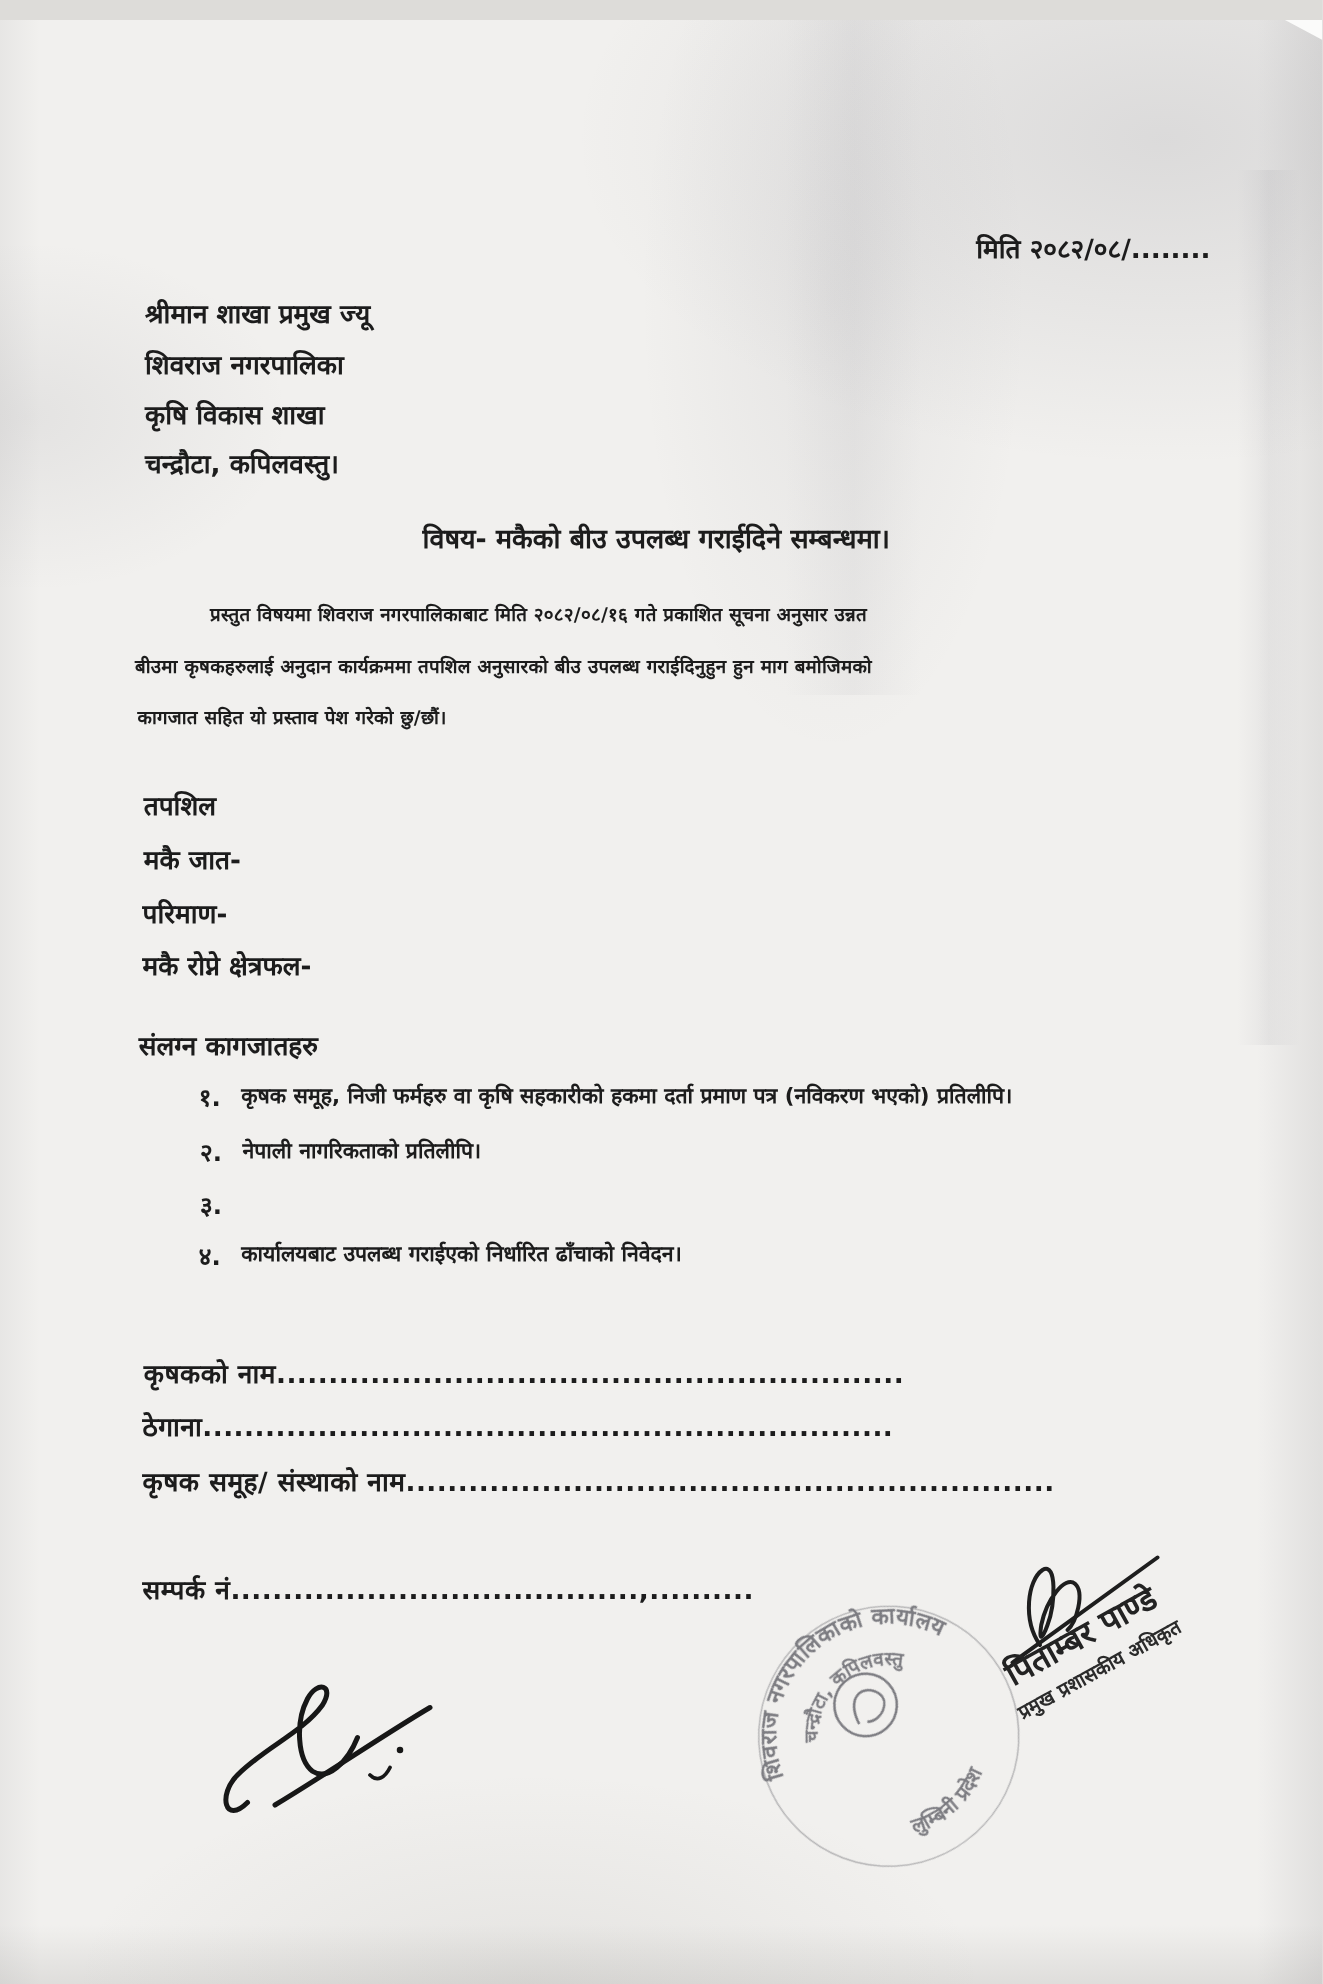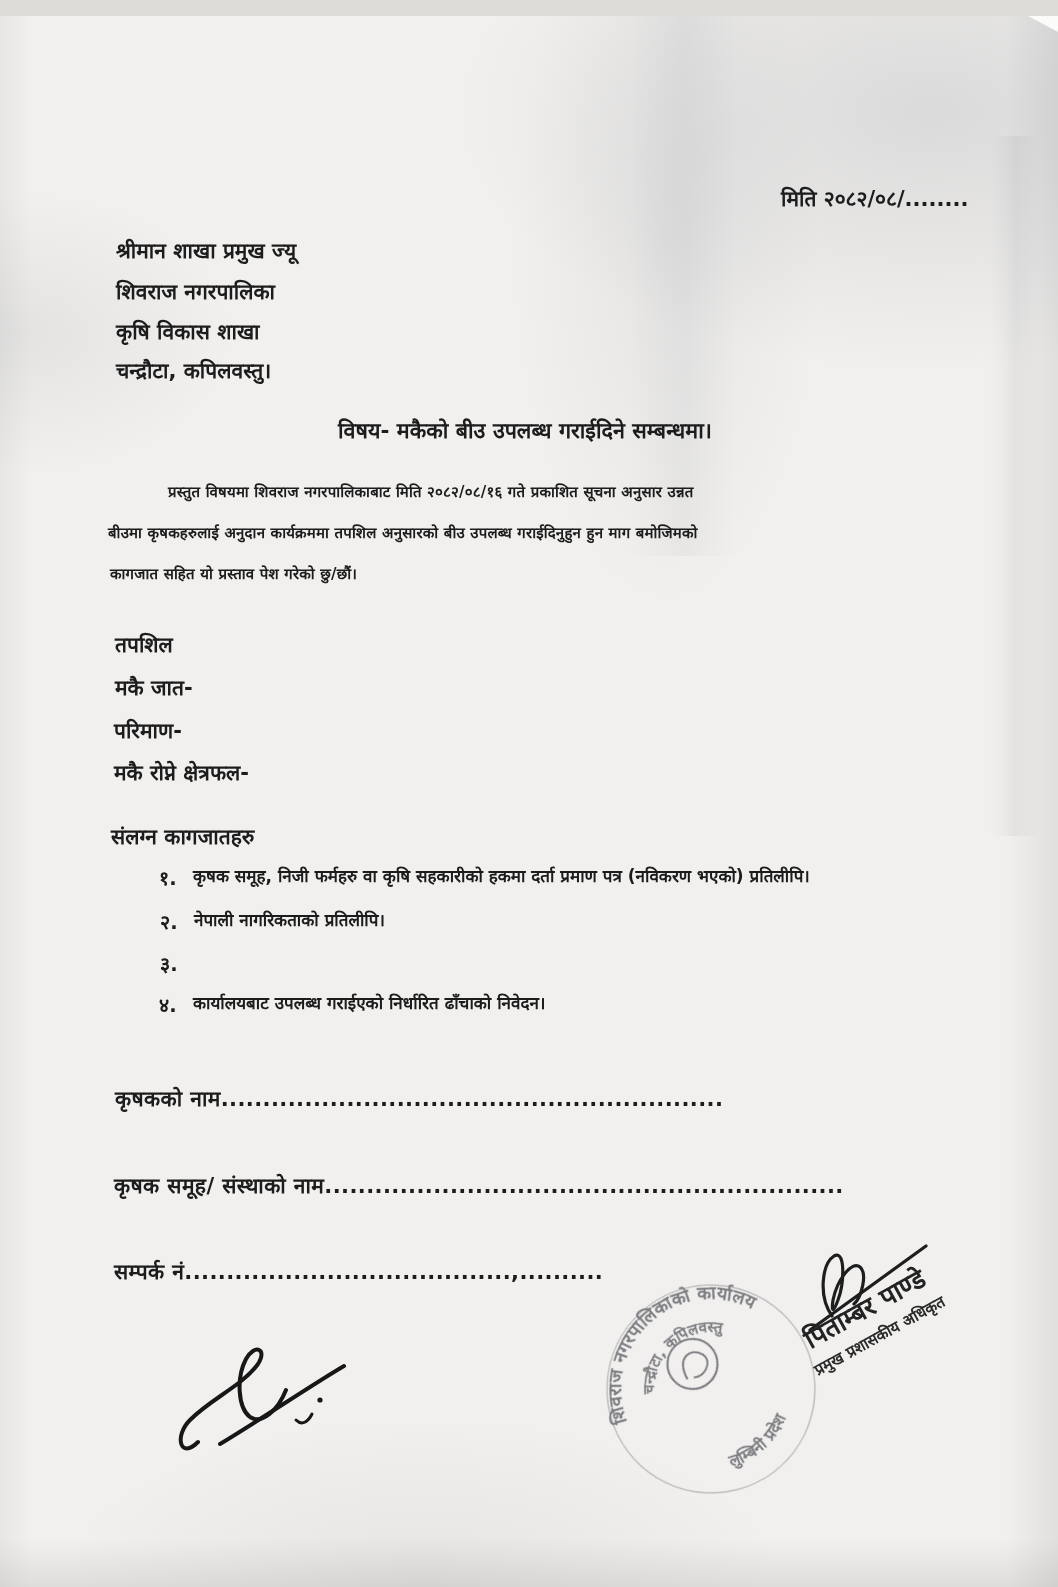--- a/index.html
+++ b/index.html
@@ -78,20 +78,21 @@
 
   <div class="txt" style="left:160px;top:892px;font-size:19.5px;">२.</div>
   <div class="txt attach-text" style="left:194px;top:892px;">नेपाली नागरिकताको प्रतिलीपि।</div>
 
   <div class="txt" style="left:160px;top:934px;font-size:19.5px;">३.</div>
 
   <div class="txt" style="left:159px;top:975px;font-size:19.5px;">४.</div>
   <div class="txt attach-text" style="left:193px;top:975px;">कार्यालयबाट उपलब्ध गराईएको निर्धारित ढाँचाको निवेदन।</div>
 
   <div class="txt field-line" style="left:115px;top:1068px;">कृषकको नाम............................................................</div>
+  <div class="txt field-line" style="left:114px;top:1111px;">ठेगाना..................................................................</div>
   <div class="txt field-line" style="left:114px;top:1155px;">कृषक समूह/ संस्थाको नाम..............................................................</div>
   <div class="txt field-line" style="left:114px;top:1241px;">सम्पर्क नं.......................................,..........</div>
 
   <svg class="sig" style="left:168px;top:1308px;" width="220" height="140" viewBox="0 0 220 140">
     <g fill="none" stroke="#171717" stroke-width="4" stroke-linecap="round">
       <path d="M30,118 C12,136 6,112 22,96 C44,74 74,62 90,40 C100,24 86,20 78,35 C68,54 70,84 82,93 C94,101 110,86 118,66"></path>
       <path d="M52,120 C92,96 142,62 176,42"></path>
       <path d="M128,96 C134,102 140,98 144,90" stroke-width="3"></path>
       <circle cx="152" cy="76" r="2.6" fill="#171717" stroke="none"></circle>
     </g>

